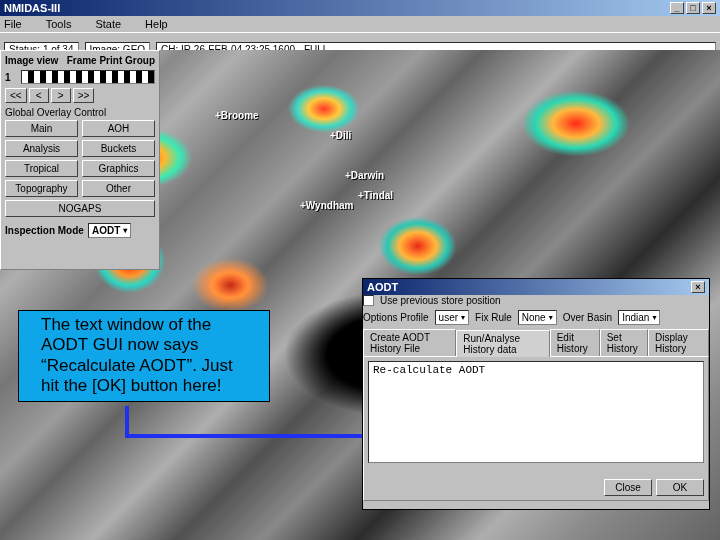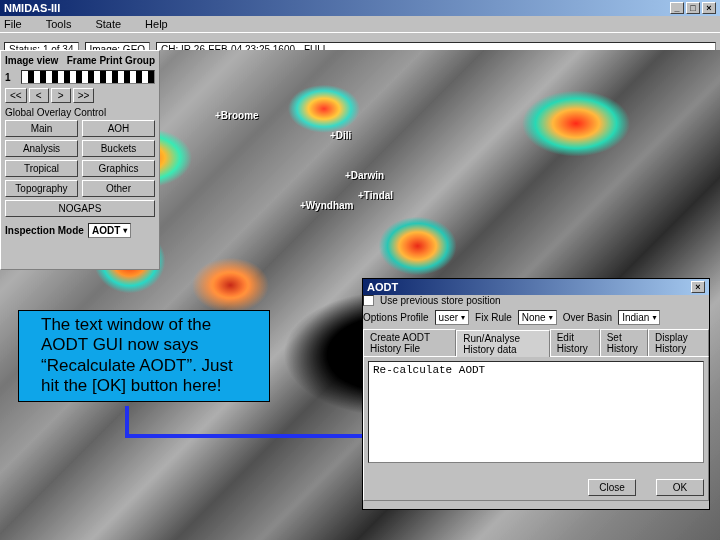--- a/index.html
+++ b/index.html
@@ -130,21 +130,21 @@
   .tab-content {
     background:#c0c0c0; border:1px solid #808080;
     border-top:1px solid #fff; border-left:1px solid #fff;
     padding:4px; height:145px; display:flex; flex-direction:column;
   }
   .textarea {
     flex:1; background:#fff; border:1px inset #808080; padding:2px 4px;
     font-family: "Courier New", monospace; font-size:11px;
     overflow:auto;
   }
-  .button-row { display:flex; justify-content:flex-end; gap:20px; margin-top:16px; }
+  .button-row { display:flex; justify-content:flex-end; gap:4px; margin-top:16px; }
   .chk { width:11px; height:11px; border:1px inset #808080; background:#fff; display:inline-block; }
 </style>
 </head>
 <body>
 
 <div class="main-window">
   <div class="titlebar">
     <span>NMIDAS-III</span>
     <div class="spacer"></div>
     <div class="titlebtn">_</div>

